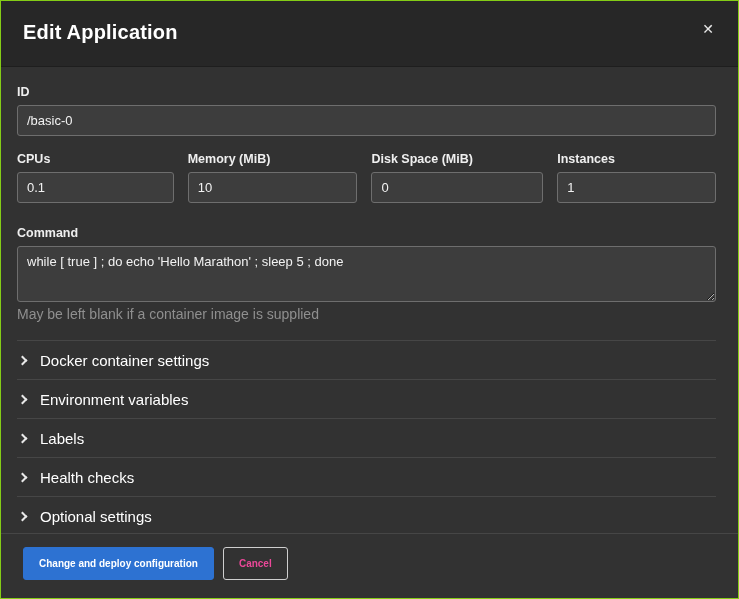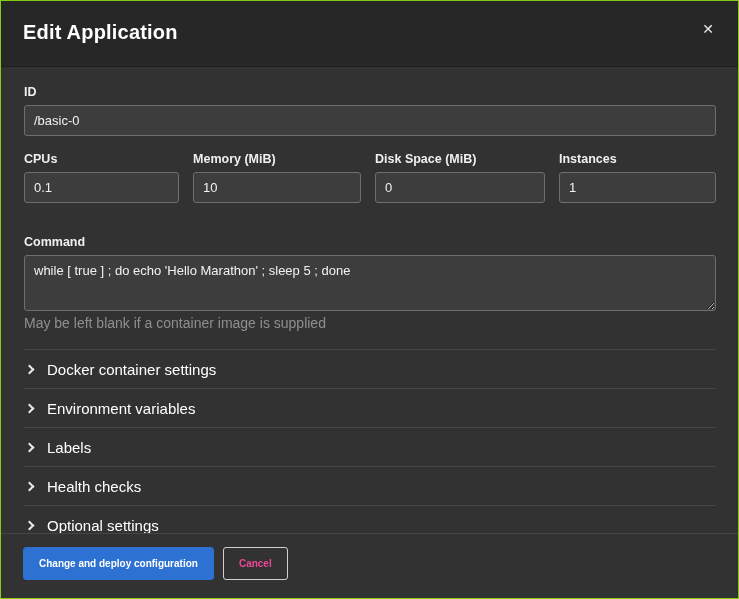--- a/index.html
+++ b/index.html
@@ -35,21 +35,21 @@
   }
   .modal-title{
     font-size:20px;font-weight:700;letter-spacing:.2px;color:#fff;
   }
   .close-btn{
     background:none;border:none;color:#e8e8e8;font-size:14px;line-height:1;
     cursor:pointer;padding:2px;margin-top:-8px;
   }
   .modal-body{
     flex:1 1 auto;
-    padding:18px 22px 0 23px;
+    padding:18px 22px 0 16px;
     overflow:hidden;
   }
   .form-group{margin-bottom:16px;}
   .field-label{
     display:block;
     font-size:12.5px;font-weight:700;color:#efefef;
     margin-bottom:6px;
   }
   .text-input{
     width:100%;
@@ -62,21 +62,21 @@
     font-size:13px;
     padding:0 9px;
     outline:none;
   }
   .row4{
     display:grid;
     grid-template-columns:156fr 169fr 171fr 158fr;
     column-gap:14px;
     margin-bottom:16px;
   }
-  .row4 .form-group{margin-bottom:16px;}
+  .row4 .form-group{margin-bottom:7px;}
   textarea.text-input{
     height:56px;
     padding:6px 9px;
     resize:both;
     line-height:1.4;
   }
   .help-text{
     margin-top:0;
     font-size:14px;
     color:var(--muted-text);

